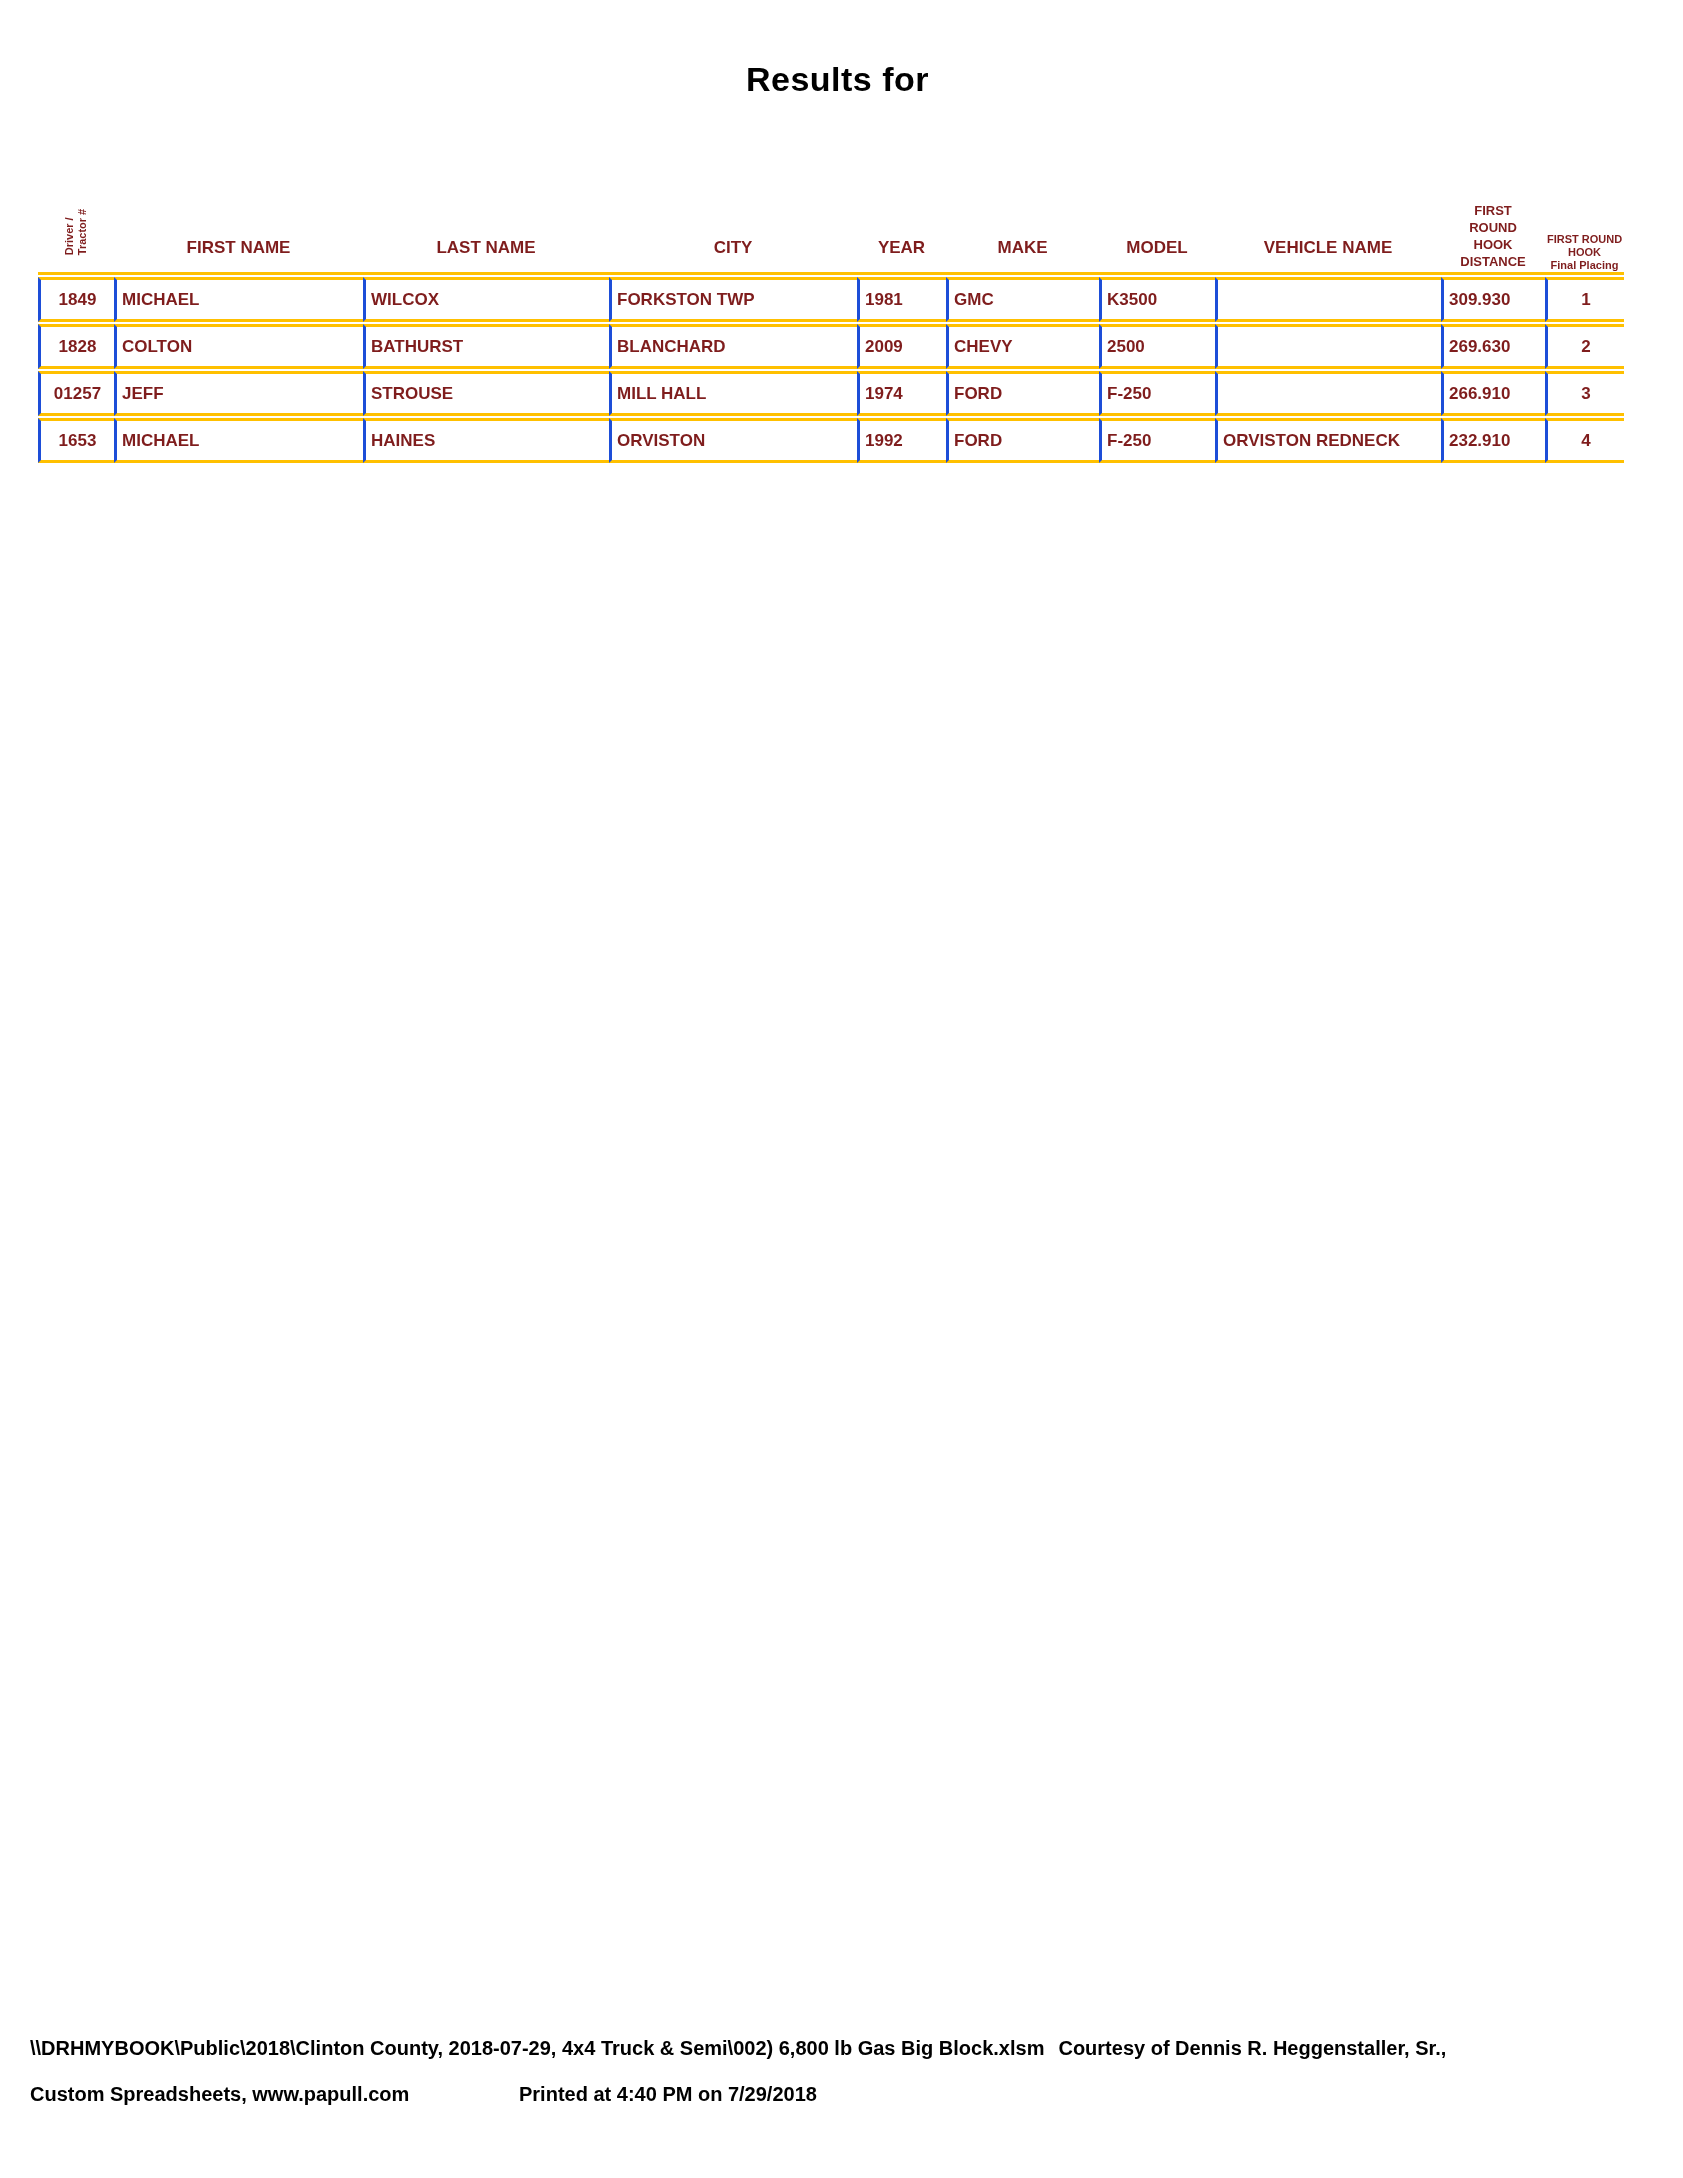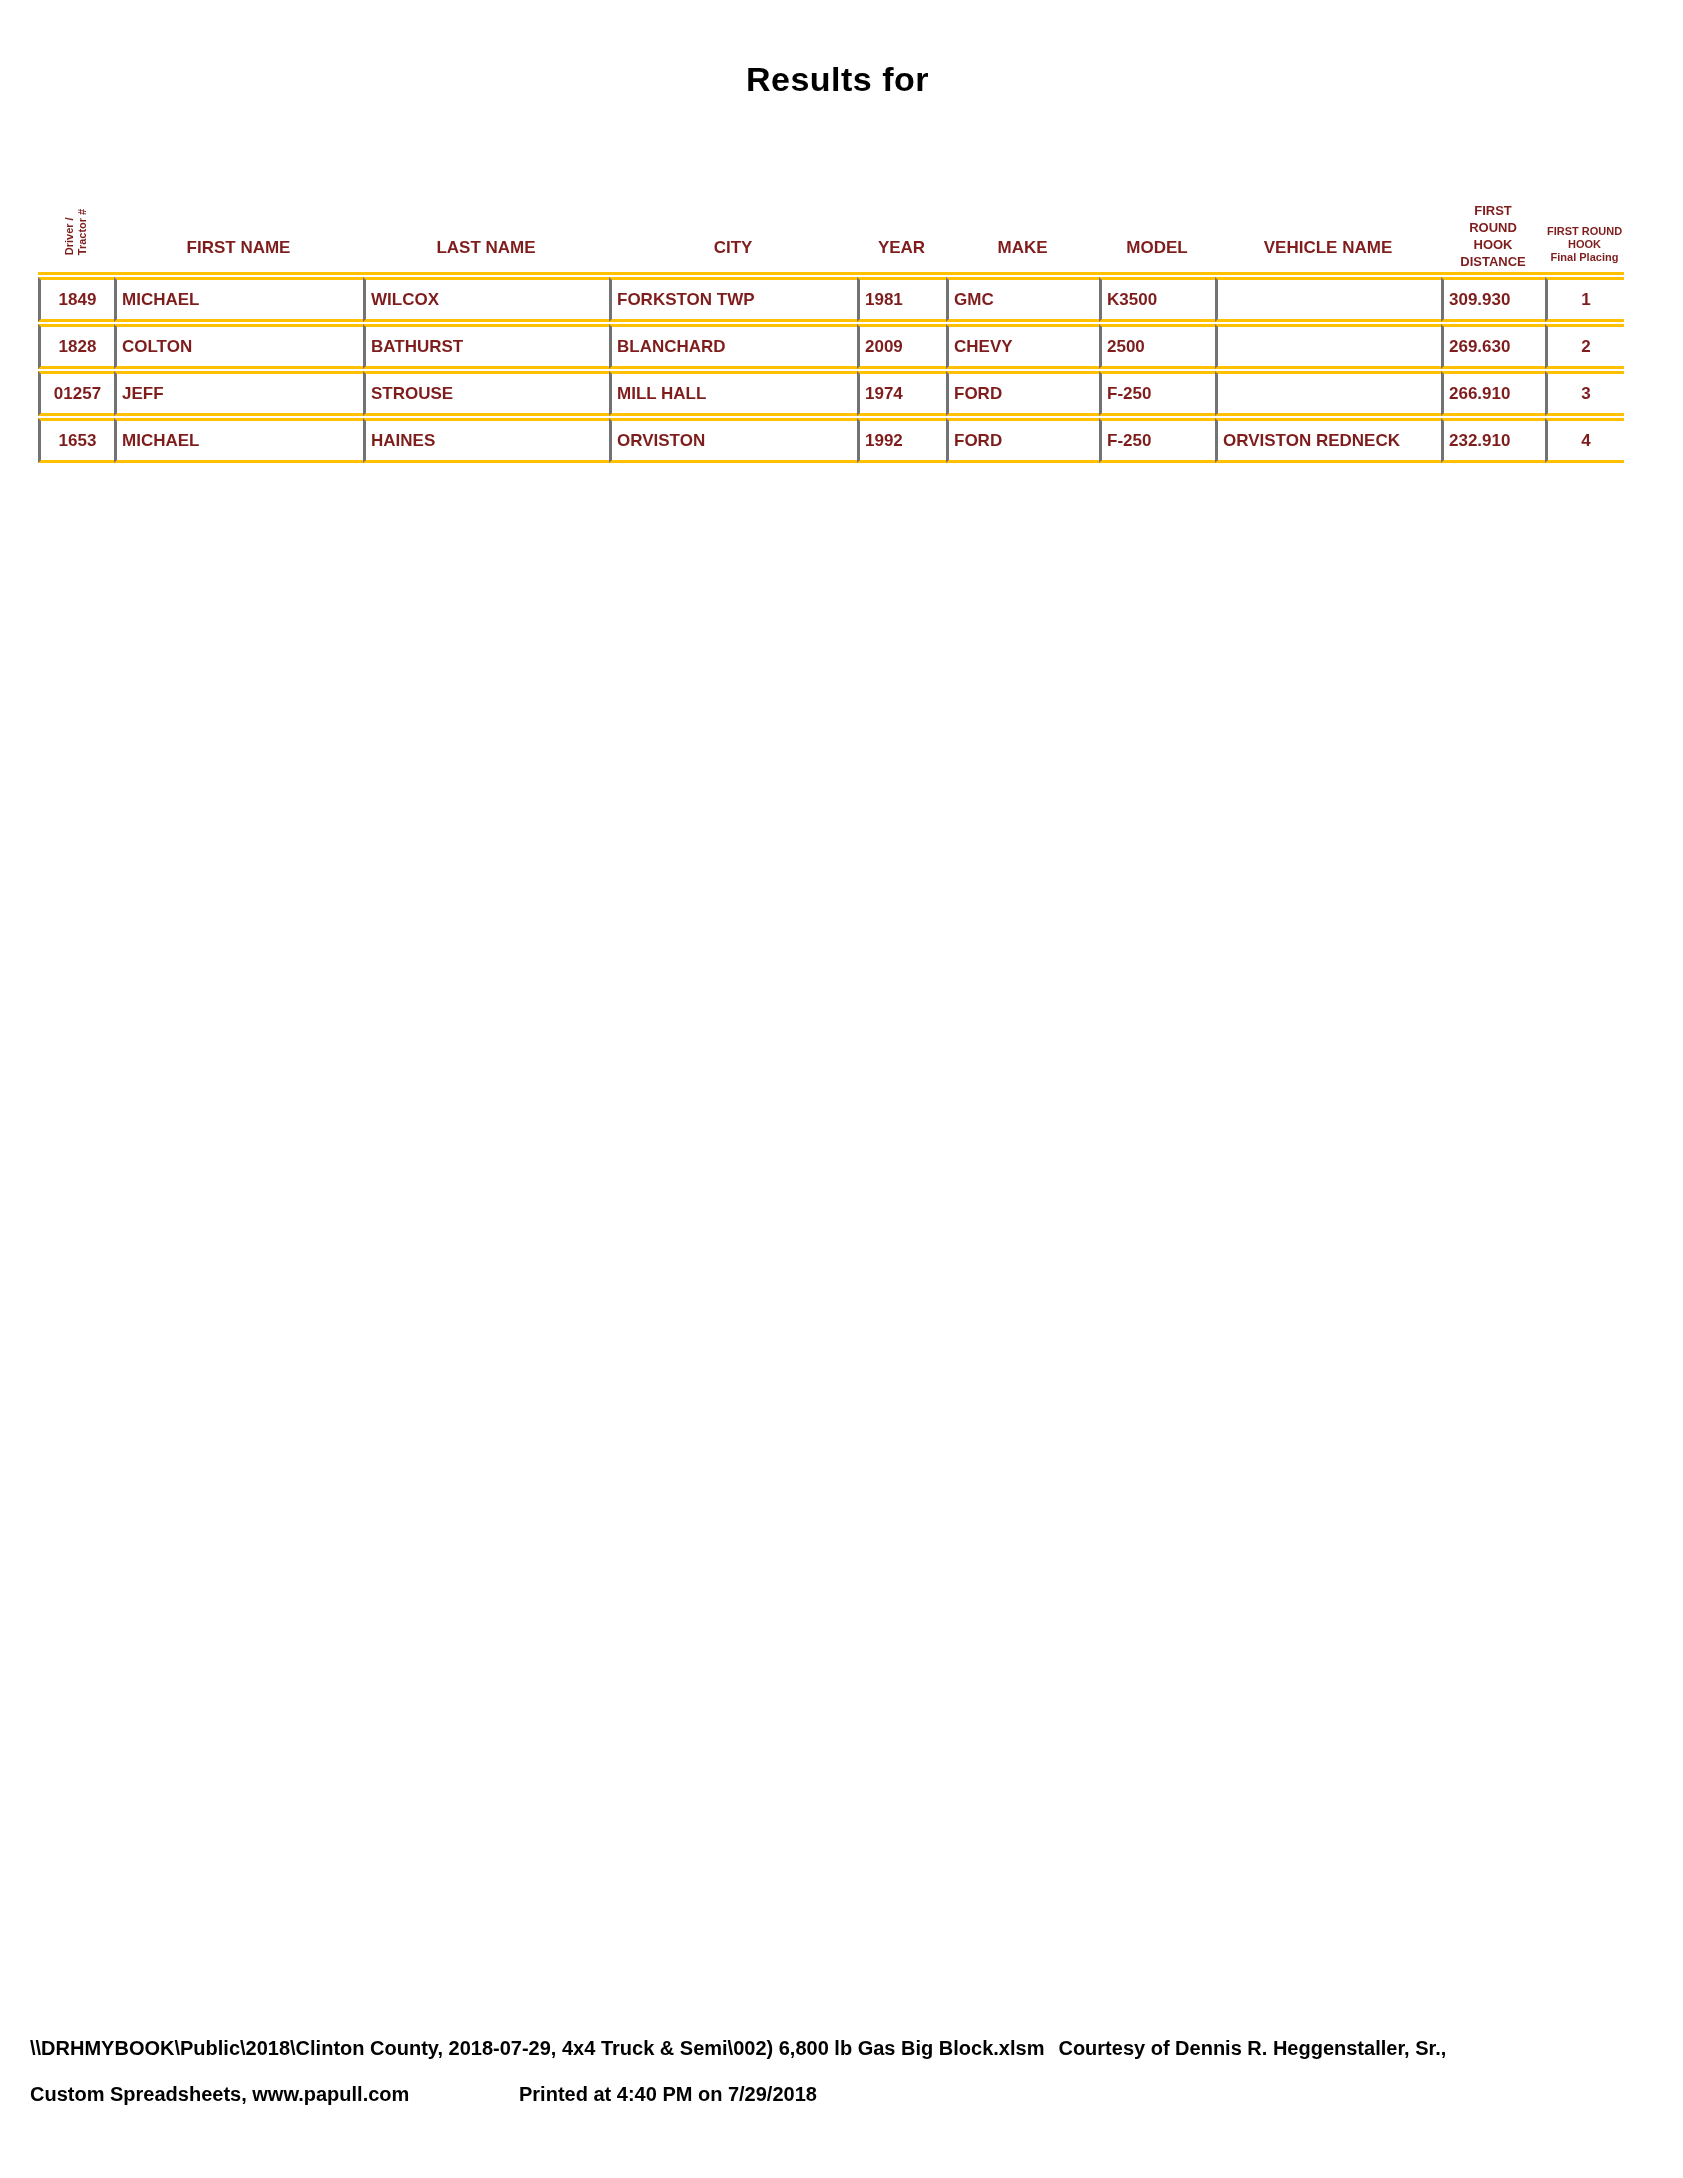--- a/index.html
+++ b/index.html
@@ -46,26 +46,26 @@
   .results-table th {
     height: 77px;
     vertical-align: bottom;
     text-align: center;
     font-size: 17px;
     border-bottom: 3px solid #FFC000;
     padding: 0 0 14px 0;
     position: relative;
   }
   .results-table th.hdr-distance { padding-bottom: 2px; }
-  .results-table th.hdr-placing  { padding-bottom: 8px; }
+  .results-table th.hdr-placing  { padding-bottom: 0; }
   .results-table td {
     height: 45px;
     border-top: 3px solid #FFC000;
     border-bottom: 3px solid #FFC000;
-    border-left: 3px solid #737373;
+    border-left: 3px solid #1d4ed8;
     vertical-align: middle;
     font-size: 17px;
     padding: 0 5px;
     text-align: left;
   }
   .results-table td.c-driver   { text-align: center; }
   .results-table td.c-distance { text-align: left; padding-right: 4px; }
   .results-table td.c-placing  { text-align: center; border-right: none; }
 
   .rot-label {

